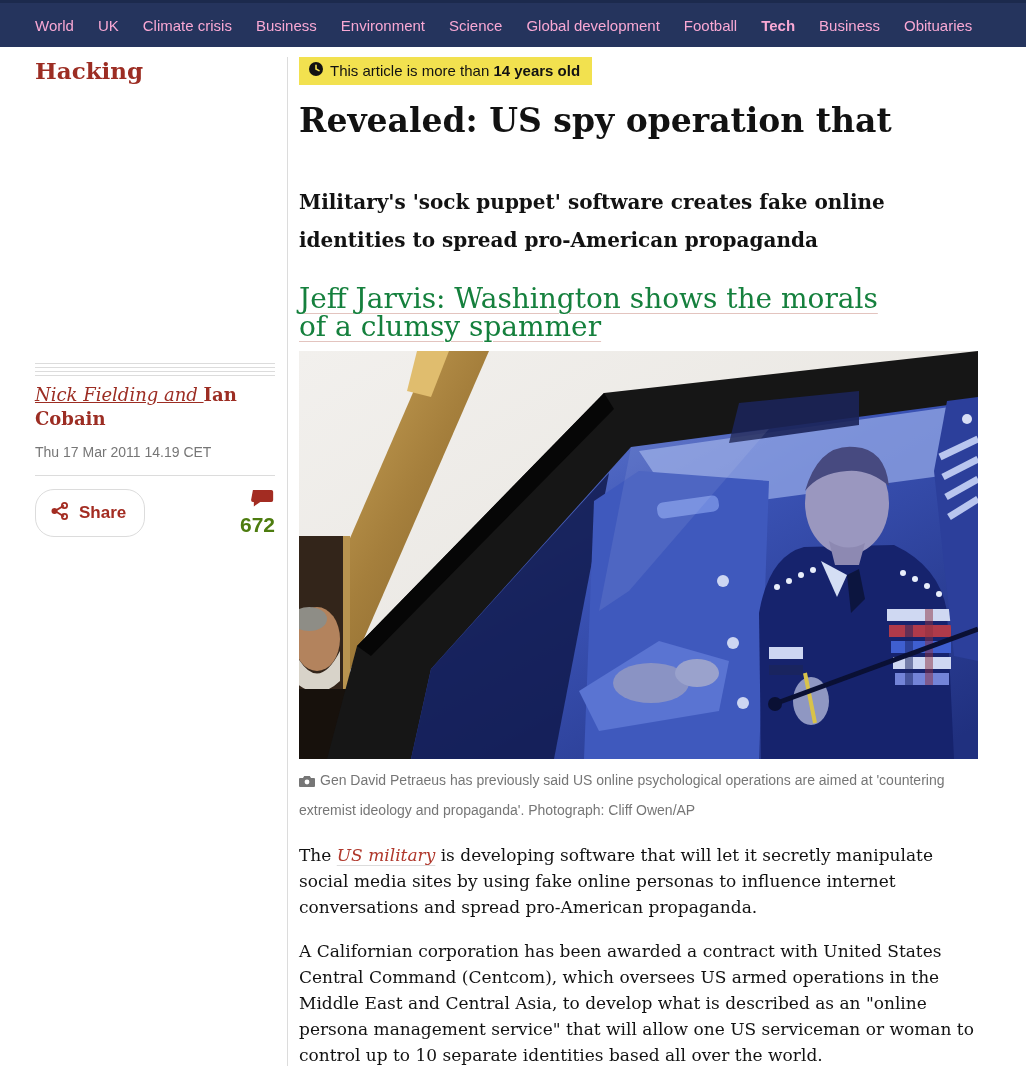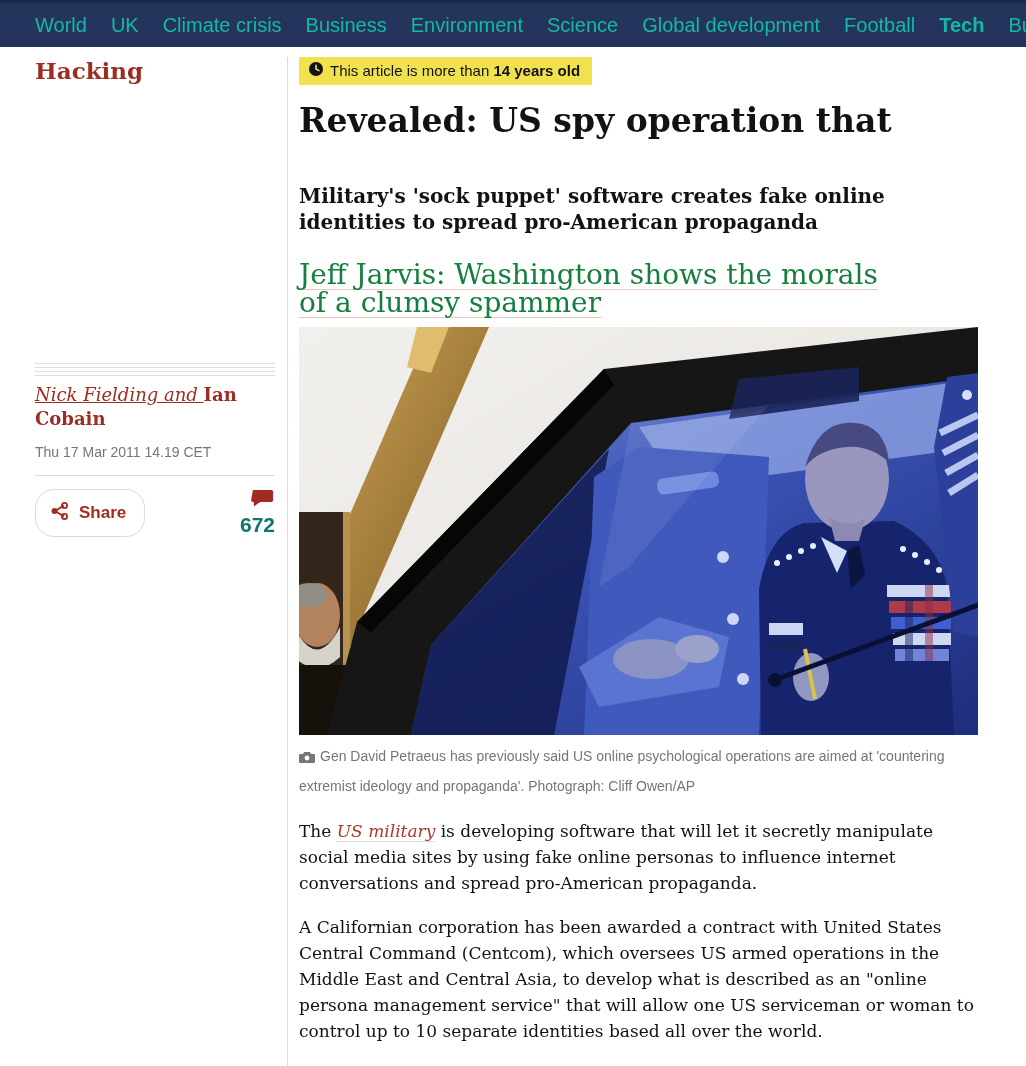--- a/index.html
+++ b/index.html
@@ -8,21 +8,21 @@
     position:relative; width:1026px; height:1066px; overflow:hidden;
     background:#ffffff; font-family:"Liberation Sans","DejaVu Sans",sans-serif;
   }
   
   .topnav {
     position:absolute; left:0; top:0; width:1026px; height:47px;
     background:#25345d; display:flex; align-items:center; gap:24px;
     padding:0 20px 0 35px; border-top:3px solid #1c2a4d;
   }
   .nav-item {
-    color:#14b8a6; font-size:20px; text-decoration:none; white-space:nowrap; cursor:pointer;
+    color:#f9a8d4; font-size:15px; text-decoration:none; white-space:nowrap; cursor:pointer;
   }
   .nav-item.bold { font-weight:bold; }
   
   .vrule { position:absolute; left:287px; top:57px; width:1px; height:1009px; background:#dcdcdc; }
   .kicker {
     position:absolute; left:35px; top:57px;
     font-family:"DejaVu Serif","Liberation Serif",serif;
     font-size:23px; font-weight:bold; color:#9c2d23; text-decoration:none; cursor:pointer;
   }
   .main { position:absolute; left:299px; top:57px; width:679px; }
@@ -36,21 +36,21 @@
   
   .headline {
     margin-top:16px; font-family:"DejaVu Serif","Liberation Serif",serif;
     font-size:33px; line-height:40px; font-weight:bold; color:#121212;
   }
   .headline span { display:block; }
   
   .standfirst {
     margin-top:42px; max-width:620px;
     font-family:"DejaVu Serif","Liberation Serif",serif;
-    font-size:20px; line-height:26px; font-weight:bold; color:#121212;
+    font-size:20px; line-height:38px; font-weight:bold; color:#121212;
   }
   
   .related {
     display:block; margin-top:26px; max-width:580px;
     font-family:"DejaVu Serif","Liberation Serif",serif;
     font-size:28px; line-height:28px; color:#15803d; cursor:pointer;
     text-decoration:underline; text-decoration-color:#e3c4bf;
     text-underline-offset:5px; text-decoration-thickness:1px;
   }
   
@@ -88,21 +88,21 @@
   }
   .share-btn {
     display:inline-flex; align-items:center; gap:9px; height:48px;
     border:1px solid #dcdcdc; border-radius:19px; background:#ffffff;
     padding:0 18px 0 14px; cursor:pointer;
     font-family:"Liberation Sans","DejaVu Sans",sans-serif;
     font-size:17px; font-weight:bold; color:#a32c22;
   }
   .comments { display:flex; flex-direction:column; align-items:flex-end; cursor:pointer; }
   .comment-count {
-    font-size:21px; font-weight:bold; color:#0f766e; line-height:22px; margin-top:2px;
+    font-size:21px; font-weight:bold; color:#4d7c0f; line-height:22px; margin-top:2px;
   }
 </style>
 </head>
 <body>
 
 <div class="page">
 
   <nav class="topnav">
       <a class="nav-item">World</a>
       <a class="nav-item">UK</a>

